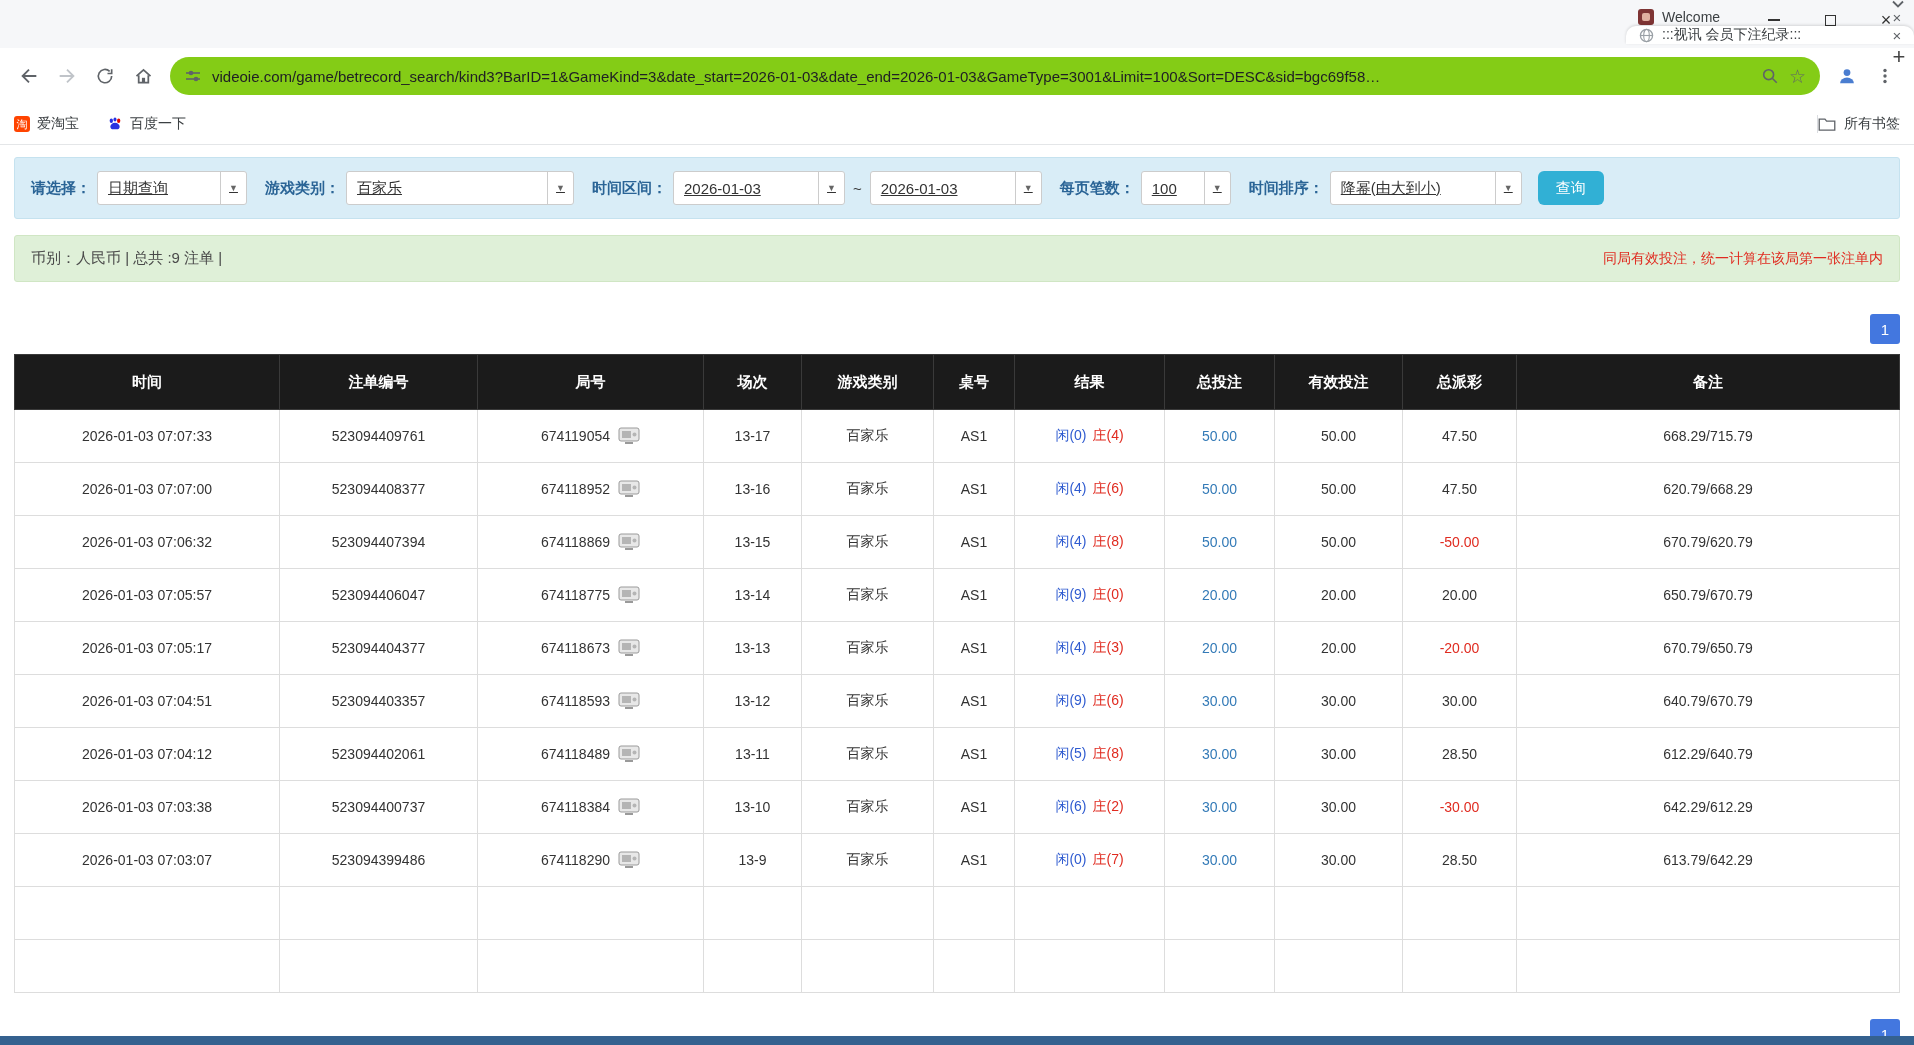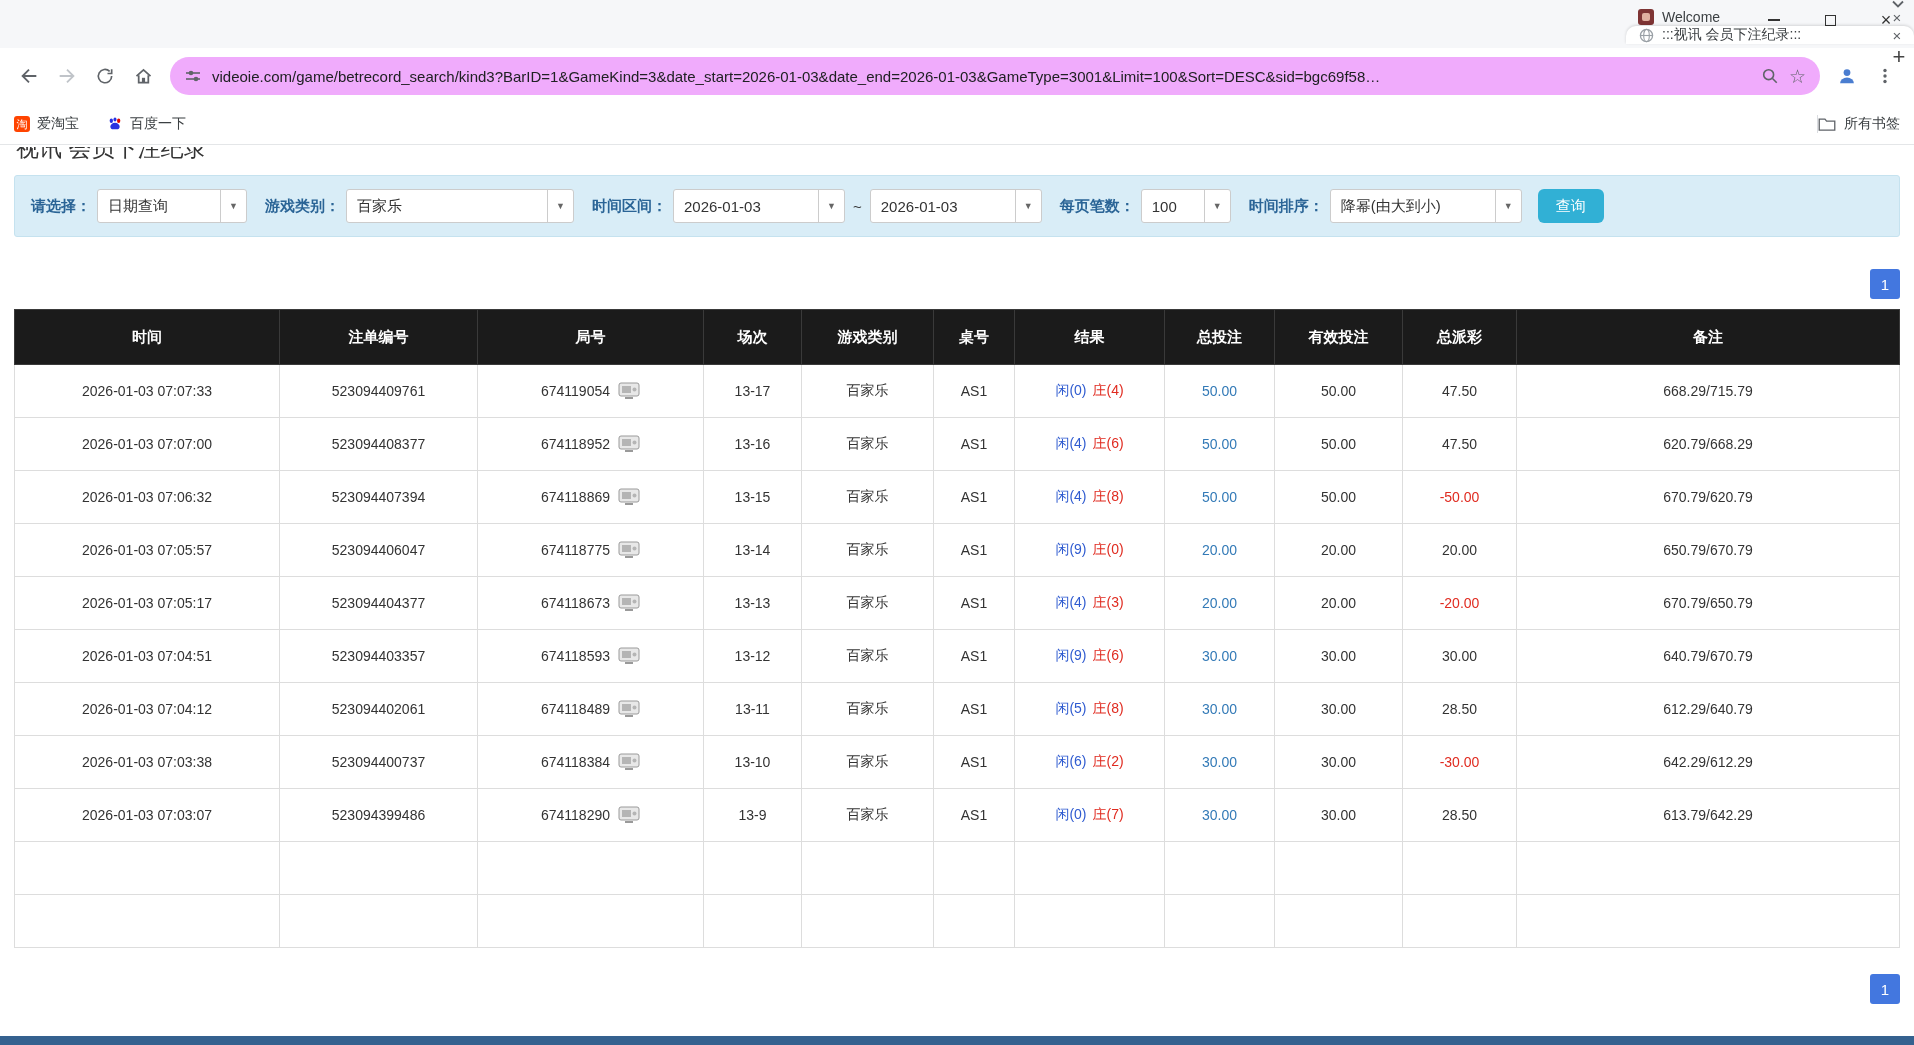--- a/index.html
+++ b/index.html
@@ -23,39 +23,39 @@
   .fav-welcome::after { content: ""; position: absolute; left: 4px; top: 4px; width: 8px; height: 8px; background: #e0b0a0; border-radius: 2px; }
   .newtab { width: 30px; height: 30px; margin: 0 0 5px 6px; display: flex; align-items: center; justify-content: center; font-size: 22px; color: #444; border-radius: 50%; cursor: pointer; }
   .wincontrols { position: absolute; right: 0; top: 0; height: 40px; display: flex; }
   .winbtn { width: 56px; height: 40px; display: flex; align-items: center; justify-content: center; color: #333; cursor: pointer; }
   .min-glyph { width: 12px; height: 2px; background: #333; }
   .max-glyph { width: 11px; height: 11px; border: 1.4px solid #333; }
   .close-glyph { font-size: 18px; line-height: 1; }
 
   .toolbar { height: 56px; background: #fff; display: flex; align-items: center; padding: 0 10px; }
   .navbtn { width: 38px; height: 38px; display: flex; align-items: center; justify-content: center; border-radius: 50%; cursor: pointer; flex: none; }
-  .omnibox { flex: 1; min-width: 0; height: 38px; background: #f0abfc; border-radius: 19px; display: flex; align-items: center; padding: 0 14px; margin: 0 8px; gap: 10px; cursor: text; }
+  .omnibox { flex: 1; min-width: 0; height: 38px; background: #84cc16; border-radius: 19px; display: flex; align-items: center; padding: 0 14px; margin: 0 8px; gap: 10px; cursor: text; }
   .url { flex: 1; min-width: 0; font-size: 15px; color: #202124; white-space: nowrap; overflow: hidden; }
   .star-glyph { font-size: 19px; color: #5f6368; }
 
   .bookmarksbar { height: 41px; background: #fff; border-bottom: 1px solid #e4e6e8; display: flex; align-items: center; padding: 0 14px; font-size: 14px; color: #3c4043; }
   .bm { display: flex; align-items: center; gap: 7px; margin-right: 28px; cursor: pointer; white-space: nowrap; }
   .taobao-badge { width: 16px; height: 16px; background: #ff4400; border-radius: 3px; color: #fff; font-size: 11px; display: inline-flex; align-items: center; justify-content: center; }
   .bm-spacer { flex: 1; }
   .bm-right { display: flex; align-items: center; gap: 8px; border-left: 1px solid #dadce0; cursor: pointer; white-space: nowrap; }
 
   
   .content { position: relative; background: #fff; }
   .title-clip { height: 16px; overflow: hidden; margin: 2px 0 0 16px; }
   .title-clip span { display: block; font-size: 23px; line-height: 30px; color: #333; margin-top: -14px; white-space: nowrap; }
 
   .filterbar { margin: 12px 14px 0; background: var(--filter-bar-bg, #d9edf7); border: 1px solid #c5e2ef; border-radius: 3px; padding: 13px 16px; display: flex; align-items: center; font-size: 15px; }
   .flabel { color: #2a6496; font-weight: bold; margin: 0 6px 0 18px; white-space: nowrap; }
   .flabel.first { margin-left: 0; }
-  .dropdown { display: inline-flex; align-items: center; background: #fff; border: 1px solid #ccc; border-radius: 3px; height: 34px; overflow: hidden; cursor: pointer; flex: none; }
+  .dropdown { display: inline-flex; align-items: center; background: #fff; border: 1px solid #ccc; border-radius: 3px; height: 34px; overflow: hidden; cursor: pointer; flex: none; text-decoration: underline; }
   .dd-value { padding: 0 10px; flex: 1; white-space: nowrap; overflow: hidden; color: #333; }
   .dd-caret { width: 26px; align-self: stretch; border-left: 1px solid #ccc; display: flex; align-items: center; justify-content: center; color: #666; font-size: 9px; }
   .w-select { width: 150px; } .w-game { width: 228px; } .w-date { width: 172px; } .w-size { width: 90px; } .w-sort { width: 192px; gap: 12px; }
   .tilde { margin: 0 8px; color: #333; }
   .search-btn { margin-left: 16px; height: 34px; padding: 0 18px; background: var(--search-button-bg, #31b0d5); color: #fff; border: none; border-radius: 6px; font-size: 15px; cursor: pointer; }
 
   .summarybar { margin: 16px 14px 0; background: var(--summary-bar-bg, #dff0d8); border: 1px solid #d0e6c4; border-radius: 3px; padding: 13px 16px; display: flex; align-items: center; justify-content: space-between; }
   .summary-left { font-size: 15px; color: #4a4a4a; }
   .summary-right { font-size: 14px; color: var(--notice-red, #e02b20); }
 
@@ -205,23 +205,20 @@
       <svg width="18" height="16" viewBox="0 0 22 18">
           <path d="M1.5 3h7l2 2.5h10v11h-19z" fill="none" stroke="#5f6368" stroke-width="1.6"></path>
         </svg>
     </span>
     <span>所有书签</span>
   </div>
 </div>
 
 <div class="content">
 
-  <div class="title-clip">
-    <span>视讯 会员下注纪录</span>
-  </div>
 
   <div class="filterbar">
     <span class="flabel first">请选择：</span>
     <div class="dropdown w-select">
       <span class="dd-value">日期查询</span>
       <span class="dd-caret">▼</span>
     </div>
 
     <span class="flabel">游戏类别：</span>
     <div class="dropdown w-game">
@@ -248,20 +245,24 @@
 
     <span class="flabel">时间排序：</span>
     <div class="dropdown w-sort">
       <span class="dd-value">降幂(由大到小)</span>
       <span class="dd-caret">▼</span>
     </div>
 
     <button class="search-btn">查询</button>
   </div>
 
+  <div class="summarybar">
+    <span class="summary-left">币别：人民币 | 总共 :9 注单 |</span>
+    <span class="summary-right">同局有效投注，统一计算在该局第一张注单内</span>
+  </div>
 
   <div class="pagination top">
     <button class="page-btn">1</button>
   </div>
 
   <table class="bet">
     <colgroup>
       <col style="width:265px">
         <col style="width:198px">
         <col style="width:226px">

